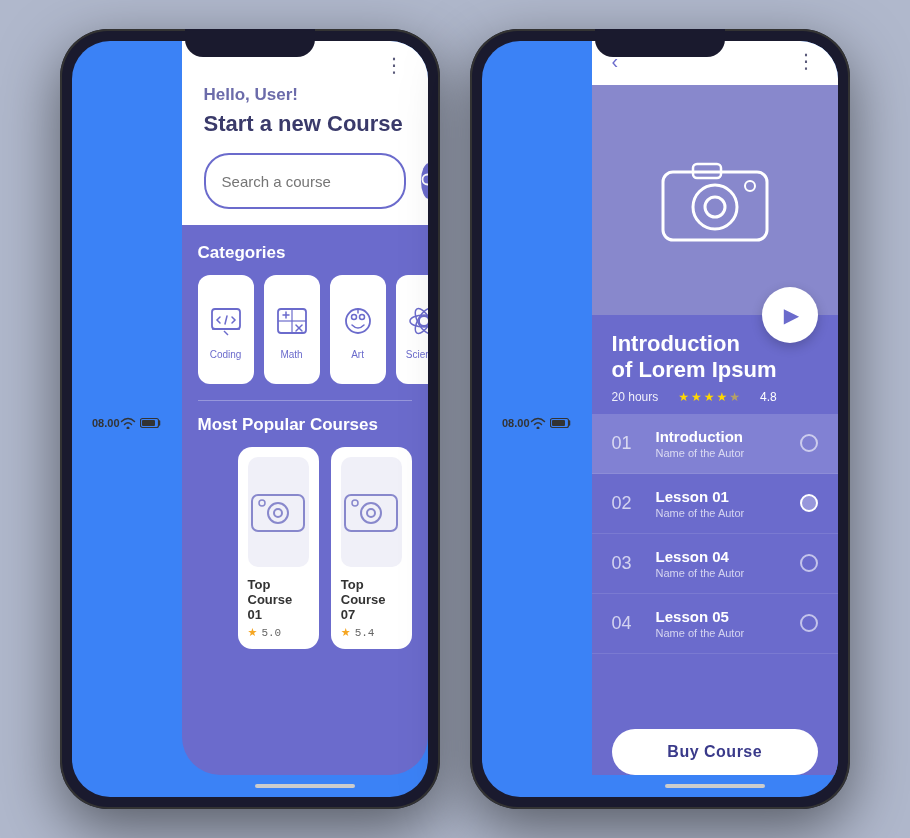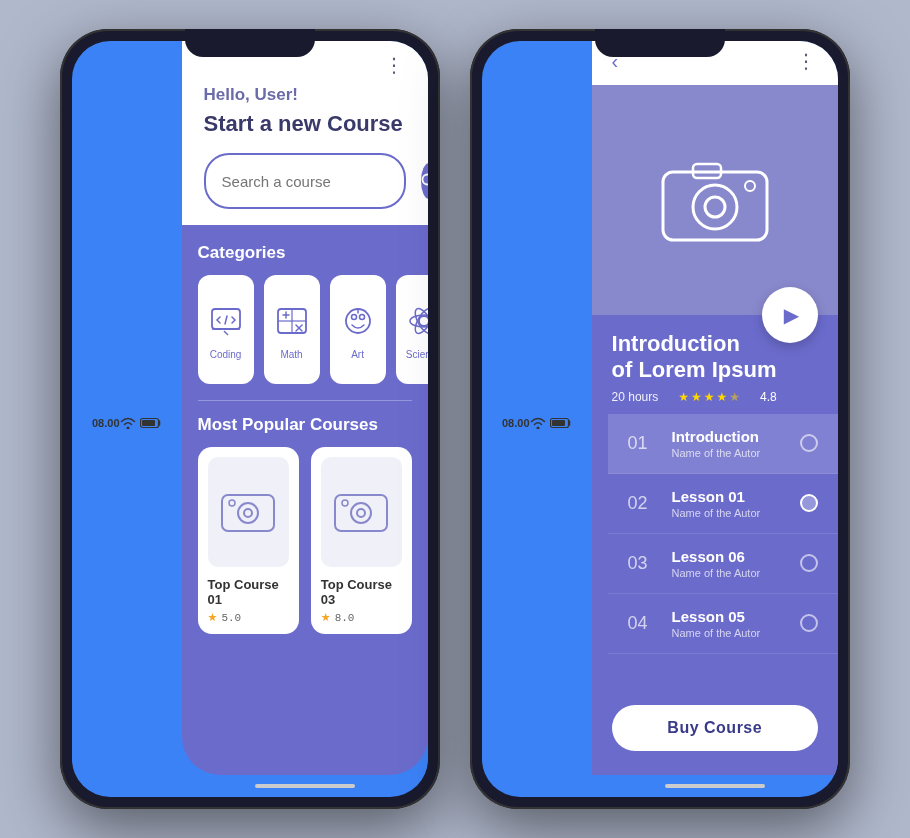--- a/index.html
+++ b/index.html
@@ -168,20 +168,21 @@
       text-align: center;
     }
     .divider {
       border: none;
       border-top: 1px solid rgba(255,255,255,0.3);
       margin: 14px 0;
     }
     .popular-grid {
       display: flex;
       gap: 12px;
+      margin-left: 40px;
     }
     .course-card {
       background: white;
       border-radius: 14px;
       flex: 1;
       padding: 10px;
     }
     .course-thumb {
       background: #f0f0f8;
       border-radius: 10px;
@@ -290,21 +291,20 @@
     .lessons-list {
       flex: 1;
       overflow-y: auto;
     }
     .lesson-item {
       display: flex;
       align-items: center;
       padding: 14px 20px;
       border-bottom: 1px solid rgba(255,255,255,0.1);
       gap: 16px;
-      margin-left: 16px;
     }
     .lesson-item.active {
       background: rgba(255,255,255,0.15);
     }
     .lesson-num {
       color: rgba(255,255,255,0.7);
       font-size: 18px;
       font-weight: 300;
       width: 28px;
       flex-shrink: 0;
@@ -327,21 +327,21 @@
       height: 18px;
       border: 2px solid rgba(255,255,255,0.6);
       border-radius: 50%;
       flex-shrink: 0;
     }
     .lesson-radio.checked {
       background: rgba(255,255,255,0.3);
       border-color: white;
     }
     .buy-btn-wrap {
-      padding: 12px 20px 24px;
+      padding: 12px 20px 0;
       flex-shrink: 0;
     }
     .buy-btn {
       background: white;
       color: #3a3a8a;
       border: none;
       border-radius: 30px;
       width: 100%;
       padding: 14px;
       font-size: 16px;
@@ -491,24 +491,24 @@
 
           <div class="course-card">
             <div class="course-thumb">
               <svg width="60" height="50" viewBox="0 0 60 50" fill="none">
                 <rect x="4" y="8" width="52" height="36" rx="6" stroke="#8888cc" stroke-width="2"></rect>
                 <circle cx="30" cy="26" r="10" stroke="#8888cc" stroke-width="2"></circle>
                 <circle cx="30" cy="26" r="4" stroke="#8888cc" stroke-width="2"></circle>
                 <circle cx="14" cy="16" r="3" stroke="#8888cc" stroke-width="1.5"></circle>
               </svg>
             </div>
-            <div class="course-name">Top Course 03</div>
+            <div class="course-name">Top Course 07</div>
             <div class="course-rating">
               <span class="star">★</span>
-              <span class="rating-num">8.0</span>
+              <span class="rating-num">5.4</span>
             </div>
           </div>
         </div>
       </div>
 
       <div class="home-bar">
         <div class="home-indicator"></div>
       </div>
     </div>
   </div>
@@ -588,21 +588,21 @@
             <div class="lesson-info">
               <div class="lesson-title">Lesson 01</div>
               <div class="lesson-author">Name of the Autor</div>
             </div>
             <div class="lesson-radio checked"></div>
           </div>
 
           <div class="lesson-item">
             <span class="lesson-num">03</span>
             <div class="lesson-info">
-              <div class="lesson-title">Lesson 06</div>
+              <div class="lesson-title">Lesson 04</div>
               <div class="lesson-author">Name of the Autor</div>
             </div>
             <div class="lesson-radio"></div>
           </div>
 
           <div class="lesson-item">
             <span class="lesson-num">04</span>
             <div class="lesson-info">
               <div class="lesson-title">Lesson 05</div>
               <div class="lesson-author">Name of the Autor</div>

